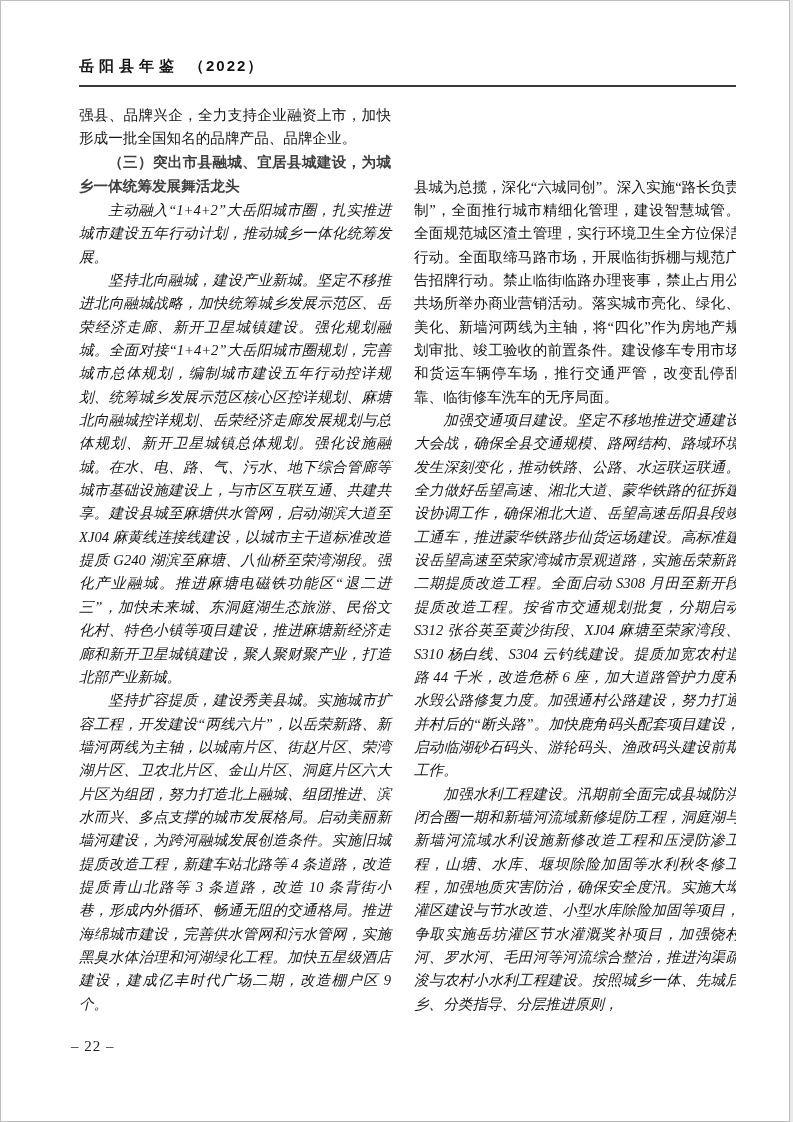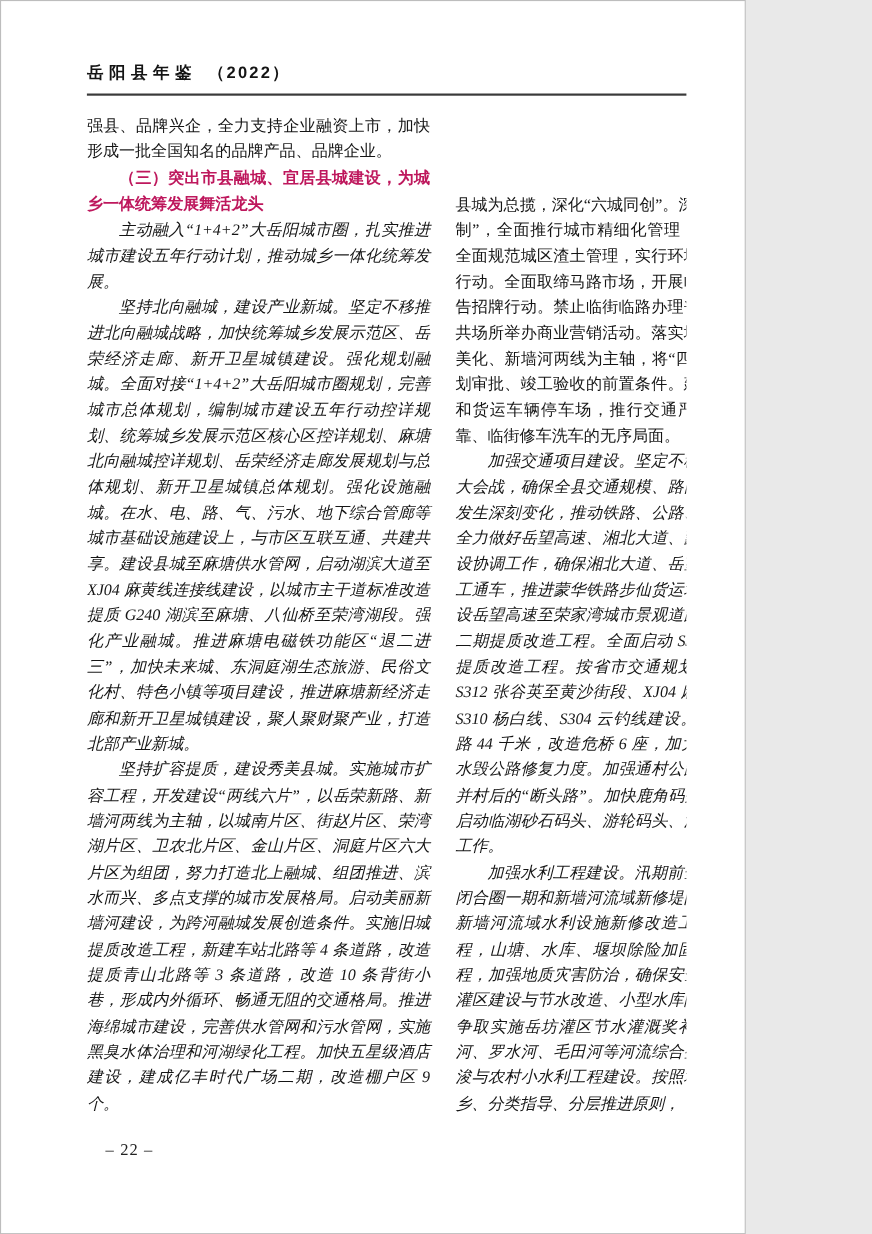--- a/index.html
+++ b/index.html
@@ -1,17 +1,17 @@
 <!DOCTYPE html>
 <html lang="zh"><head>
 <meta charset="utf-8">
 <style>
   html,body{margin:0;padding:0;background:#e9e9e9;}
   .sheet{
-    width:678px;height:1122px;background:#ffffff;position:relative;
+    width:790px;height:1122px;background:#ffffff;position:relative;
     box-sizing:border-box;border:1px solid #bdbdbd;overflow:hidden;
     font-family:"Liberation Serif","DejaVu Serif",serif;color:#161616;
   }
   .content{padding:56px 53px 0 78px;box-sizing:border-box;}
   .running-head{
     font-family:"Liberation Sans","DejaVu Sans",sans-serif;
     font-weight:bold;font-size:15px;letter-spacing:5px;color:#141414;
     display:flex;align-items:baseline;
   }
   .running-head .edition{margin-left:10px;letter-spacing:2px;}
@@ -20,24 +20,24 @@
   .col-left{width:312px;flex:0 0 312px;}
   .col-right{width:326px;flex:0 0 326px;}
   p{
     margin:0;font-size:14.6px;line-height:23.35px;text-align:justify;
     text-justify:inter-ideograph;color:#151515;
   }
   p.body{text-indent:2em;font-style:italic;}
   p.cont{text-indent:0;}
   p.heading{
     font-family:"Liberation Sans","DejaVu Sans",sans-serif;
-    font-weight:bold;text-indent:2em;color:#be185d;margin:1px 0;
+    font-weight:bold;text-indent:2em;color:#404040;margin:1px 0;
   }
   .page-number{
-    position:absolute;left:95px;bottom:66px;font-size:15px;color:#222;
+    position:absolute;left:70px;bottom:66px;font-size:15px;color:#222;
     font-family:"Liberation Serif","DejaVu Serif",serif;letter-spacing:1px;
   }
 </style>
 </head>
 <body>
 
 <div class="sheet">
   <div class="content">
 
     <div class="running-head">

